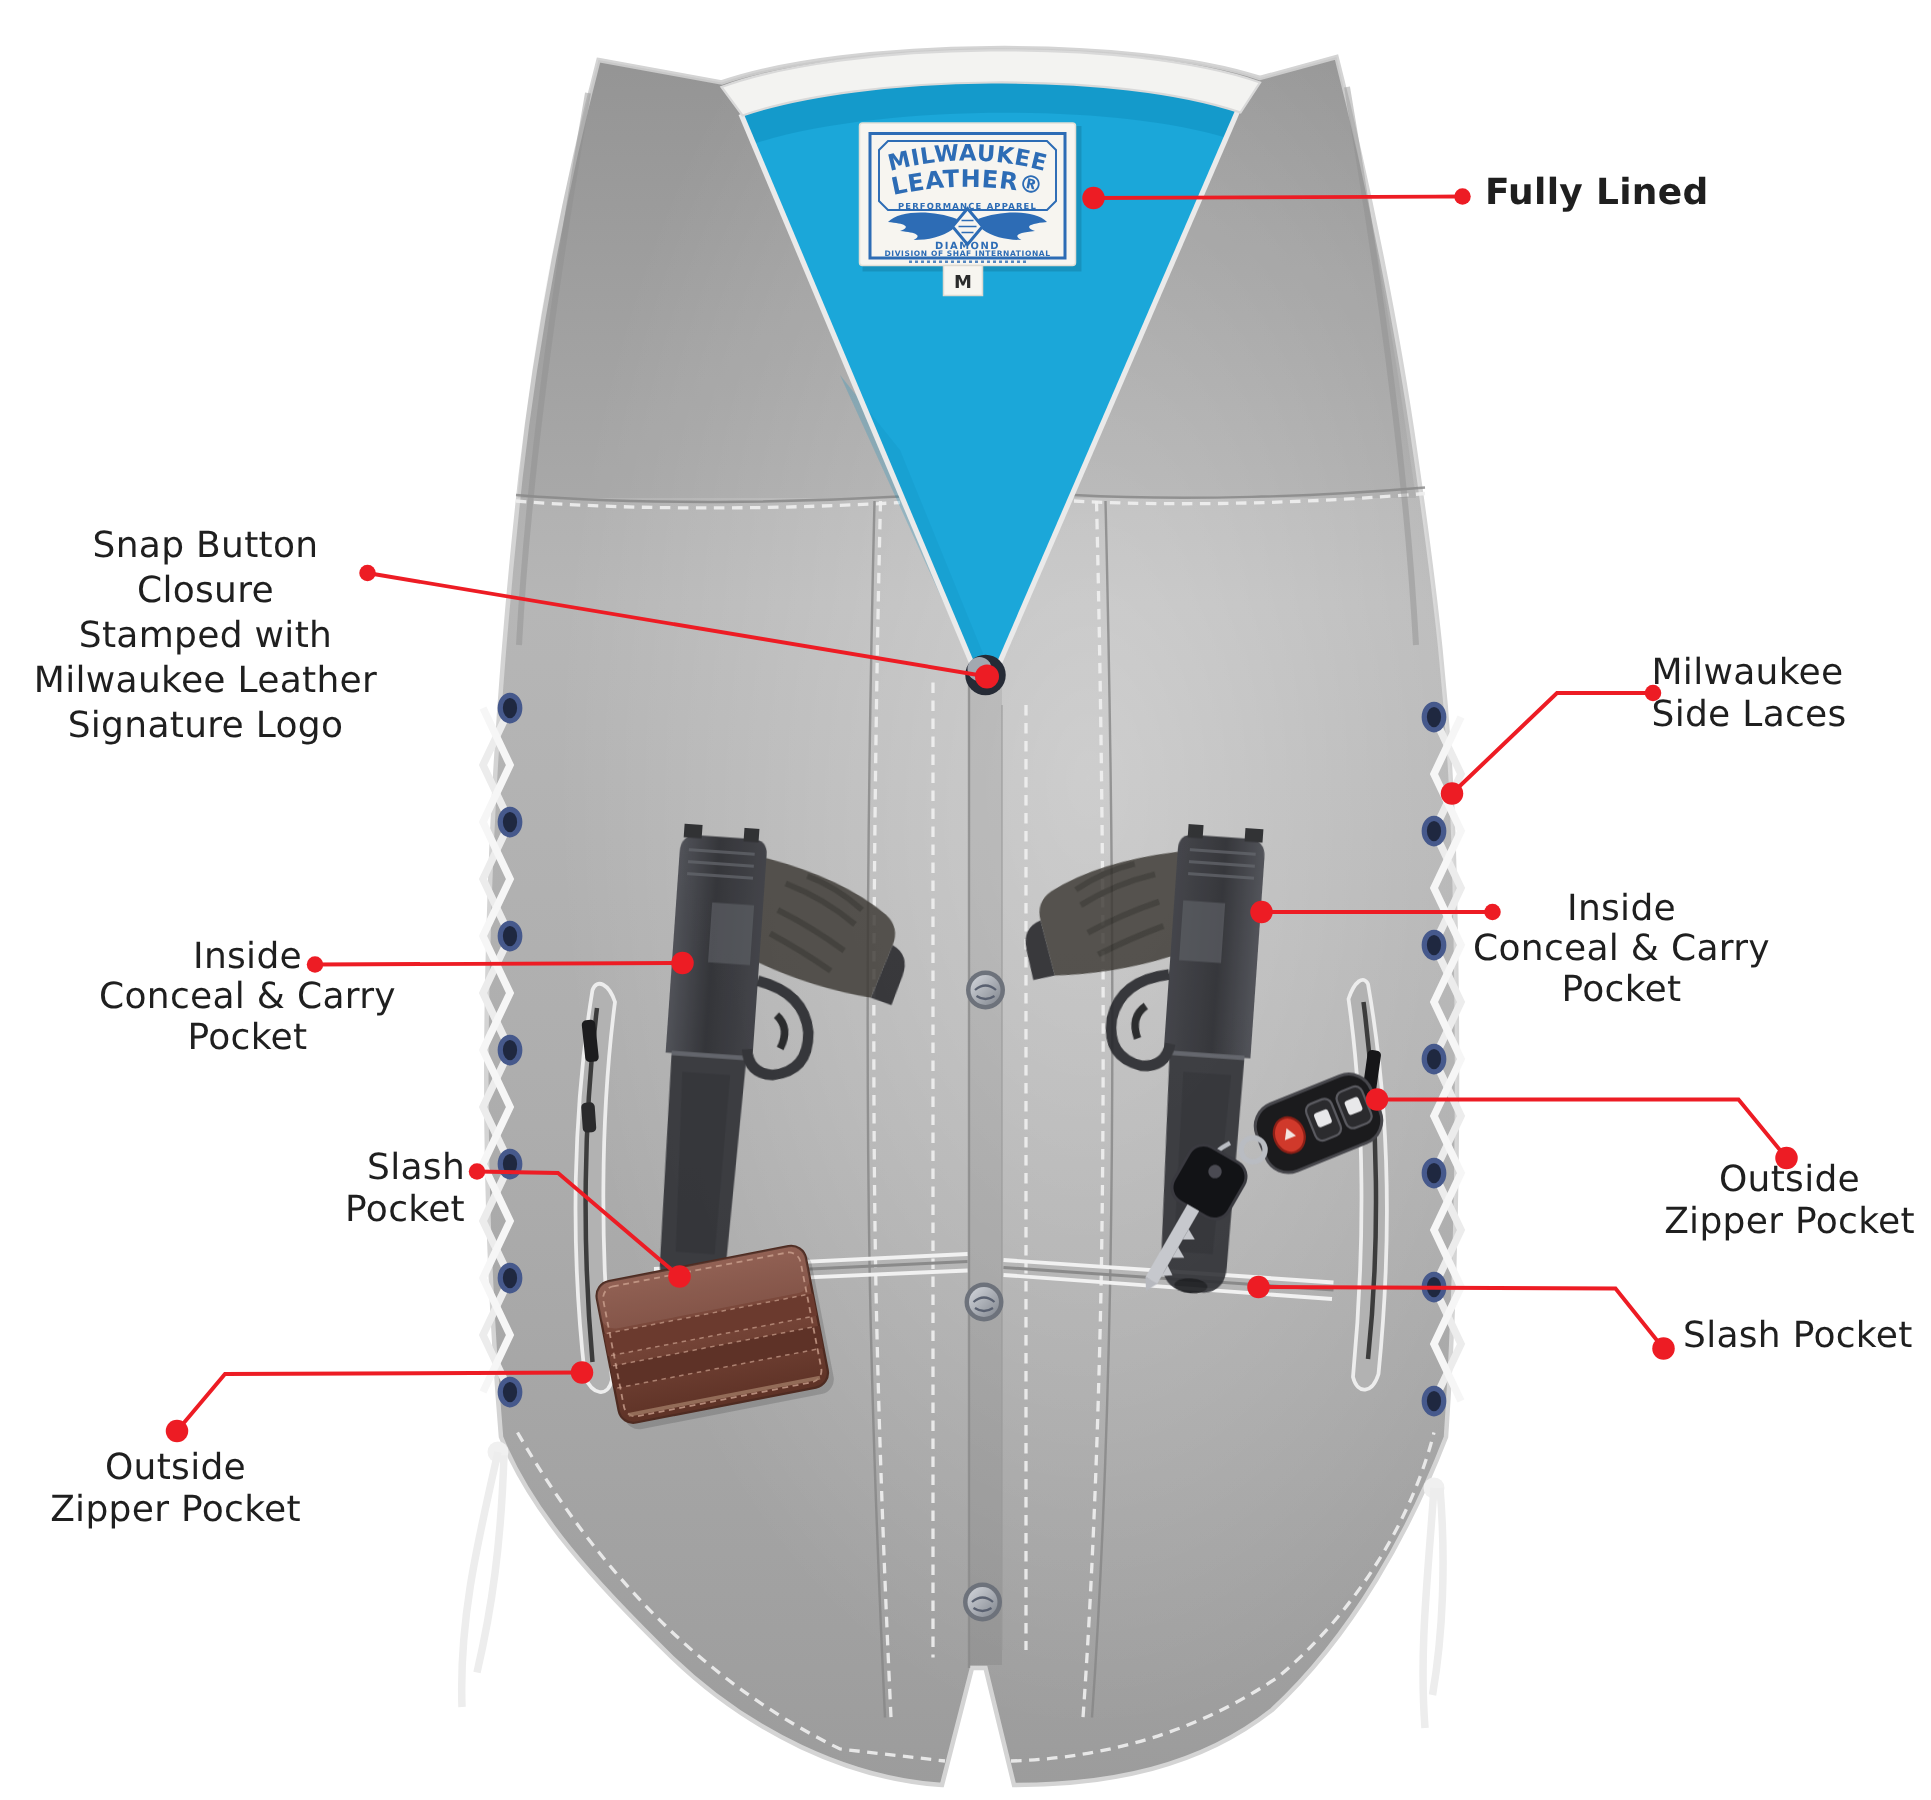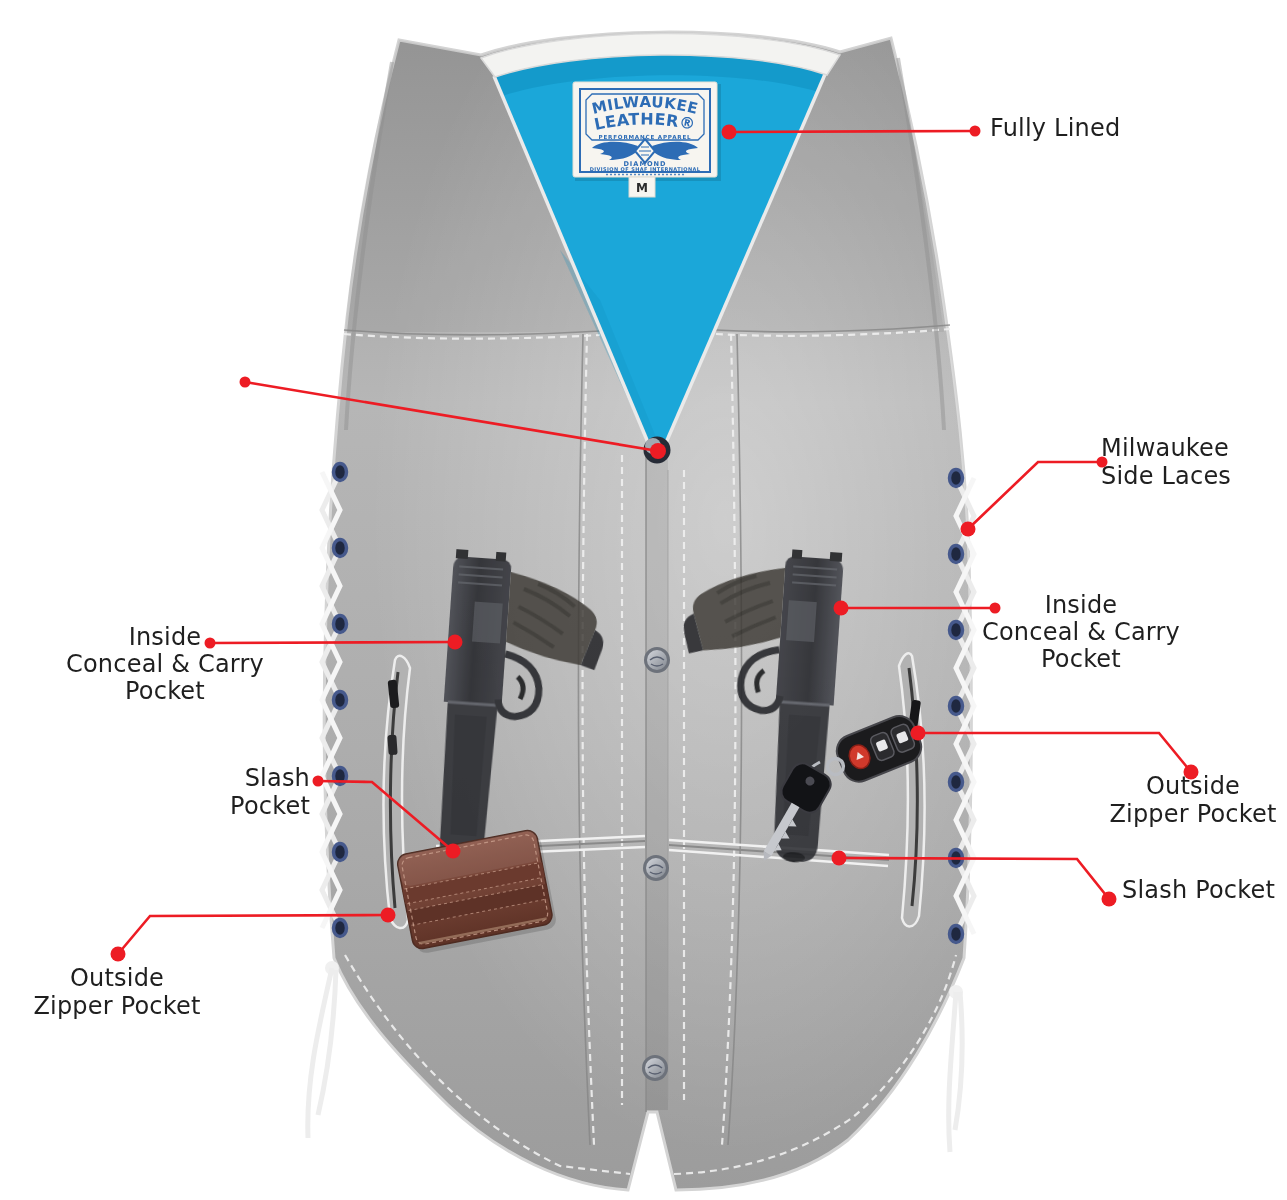--- a/index.html
+++ b/index.html
@@ -1,20 +1,20 @@
 <!DOCTYPE html>
 <html><head>
 <meta charset="utf-8">
 <style>
   html,body{margin:0;padding:0;background:#ffffff;}
   .stage{position:relative;width:1287px;height:1200px;margin:0 auto;background:#ffffff;overflow:hidden;
          font-family:"DejaVu Sans","Liberation Sans",sans-serif;}
   svg{position:absolute;left:0;top:0;}
   .callout{position:absolute;color:#1f1f1f;font-size:24px;line-height:28px;white-space:pre-line;letter-spacing:.2px;}
-  .c-fully{left:990px;top:114px;}
+  .c-fully{left:990px;top:114px;font-weight:bold;}
   .c-snap{left:14px;top:348px;width:246px;text-align:center;line-height:30px;}
   .c-laces{left:1101px;top:434px;}
   .c-icc-l{left:63px;top:624px;width:204px;text-align:center;line-height:27px;}
   .c-icc-r{left:978px;top:592px;width:206px;text-align:center;line-height:27px;}
   .c-slash-l{left:160px;top:764px;width:150px;text-align:right;}
   .c-oz-r{left:1093px;top:772px;width:200px;text-align:center;}
   .c-slash-r{left:1122px;top:876px;}
   .c-oz-l{left:17px;top:964px;width:200px;text-align:center;}
   .ldr{stroke:#ed1c24;stroke-width:2.6;fill:none;}
   .dot{fill:#ed1c24;}
@@ -307,20 +307,24 @@
     </g>
     <g>
       <polyline class="ldr" points="388,915 150,916 118,954"></polyline>
       <circle class="dot" cx="388" cy="915" r="7.5"></circle>
           <circle class="dot" cx="118" cy="954" r="7.5"></circle>
     </g>
   </g>
 </svg>
 
 <div class="callout c-fully">Fully Lined</div>
+<div class="callout c-snap">Snap Button Closure
+Stamped with
+Milwaukee Leather
+Signature Logo</div>
 <div class="callout c-laces">Milwaukee
 Side Laces</div>
 <div class="callout c-icc-l">Inside
 Conceal &amp; Carry
 Pocket</div>
 <div class="callout c-icc-r">Inside
 Conceal &amp; Carry
 Pocket</div>
 <div class="callout c-slash-l">Slash Pocket</div>
 <div class="callout c-oz-r">Outside

